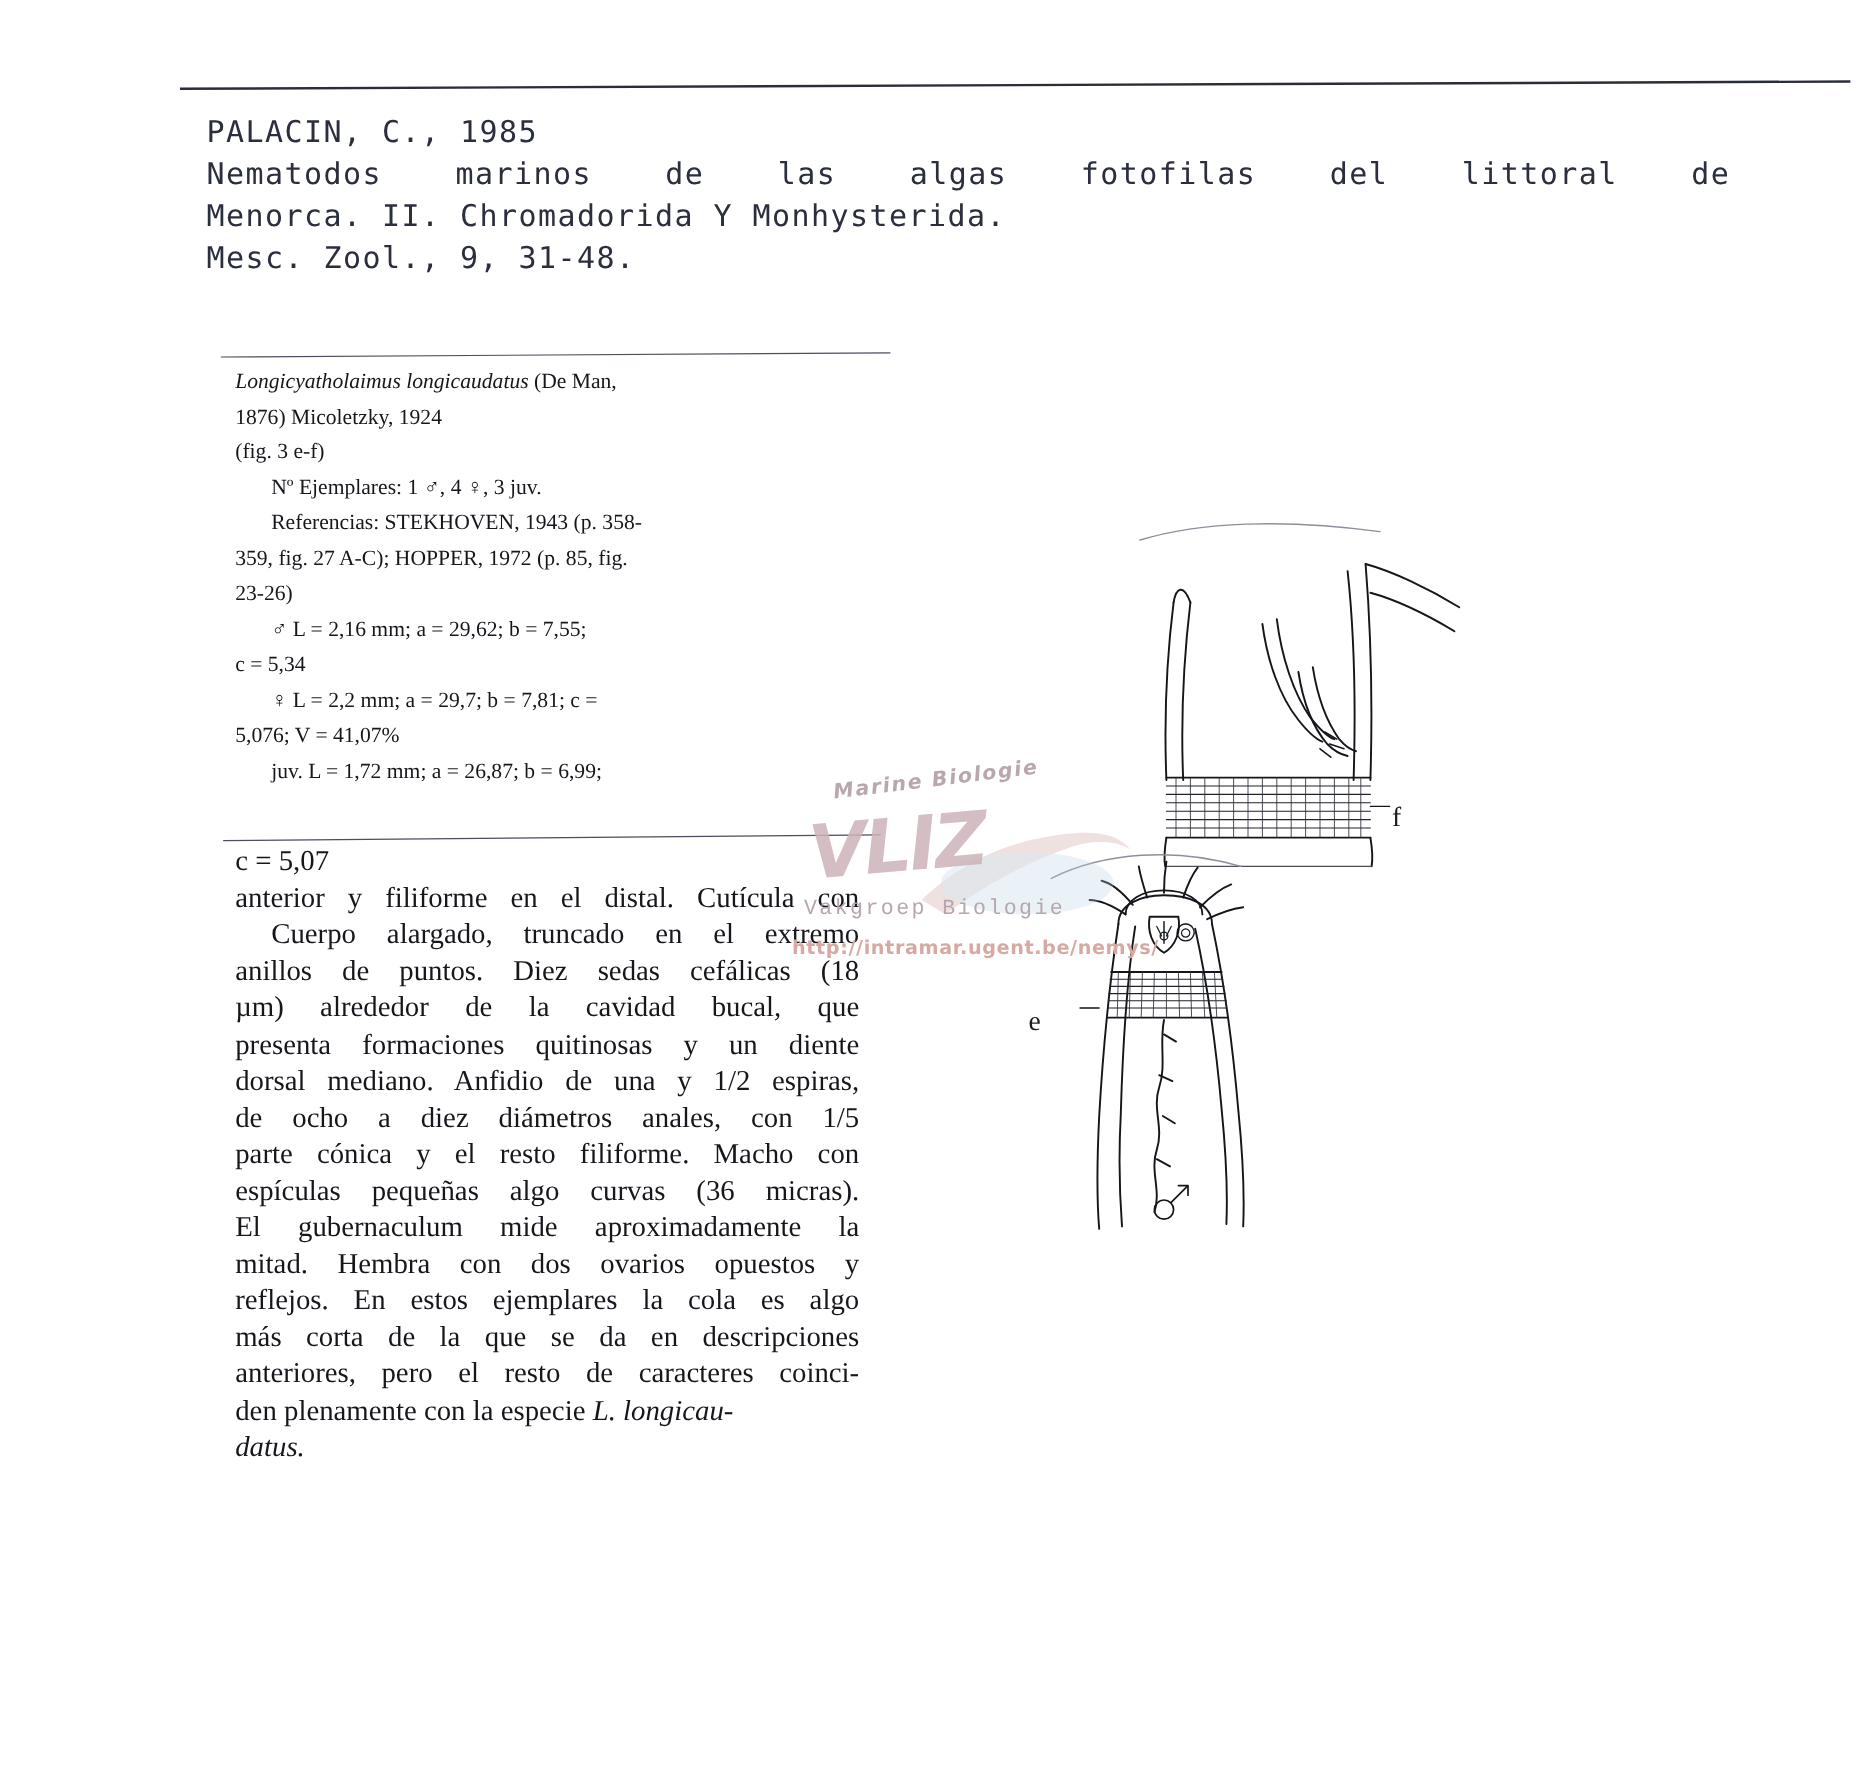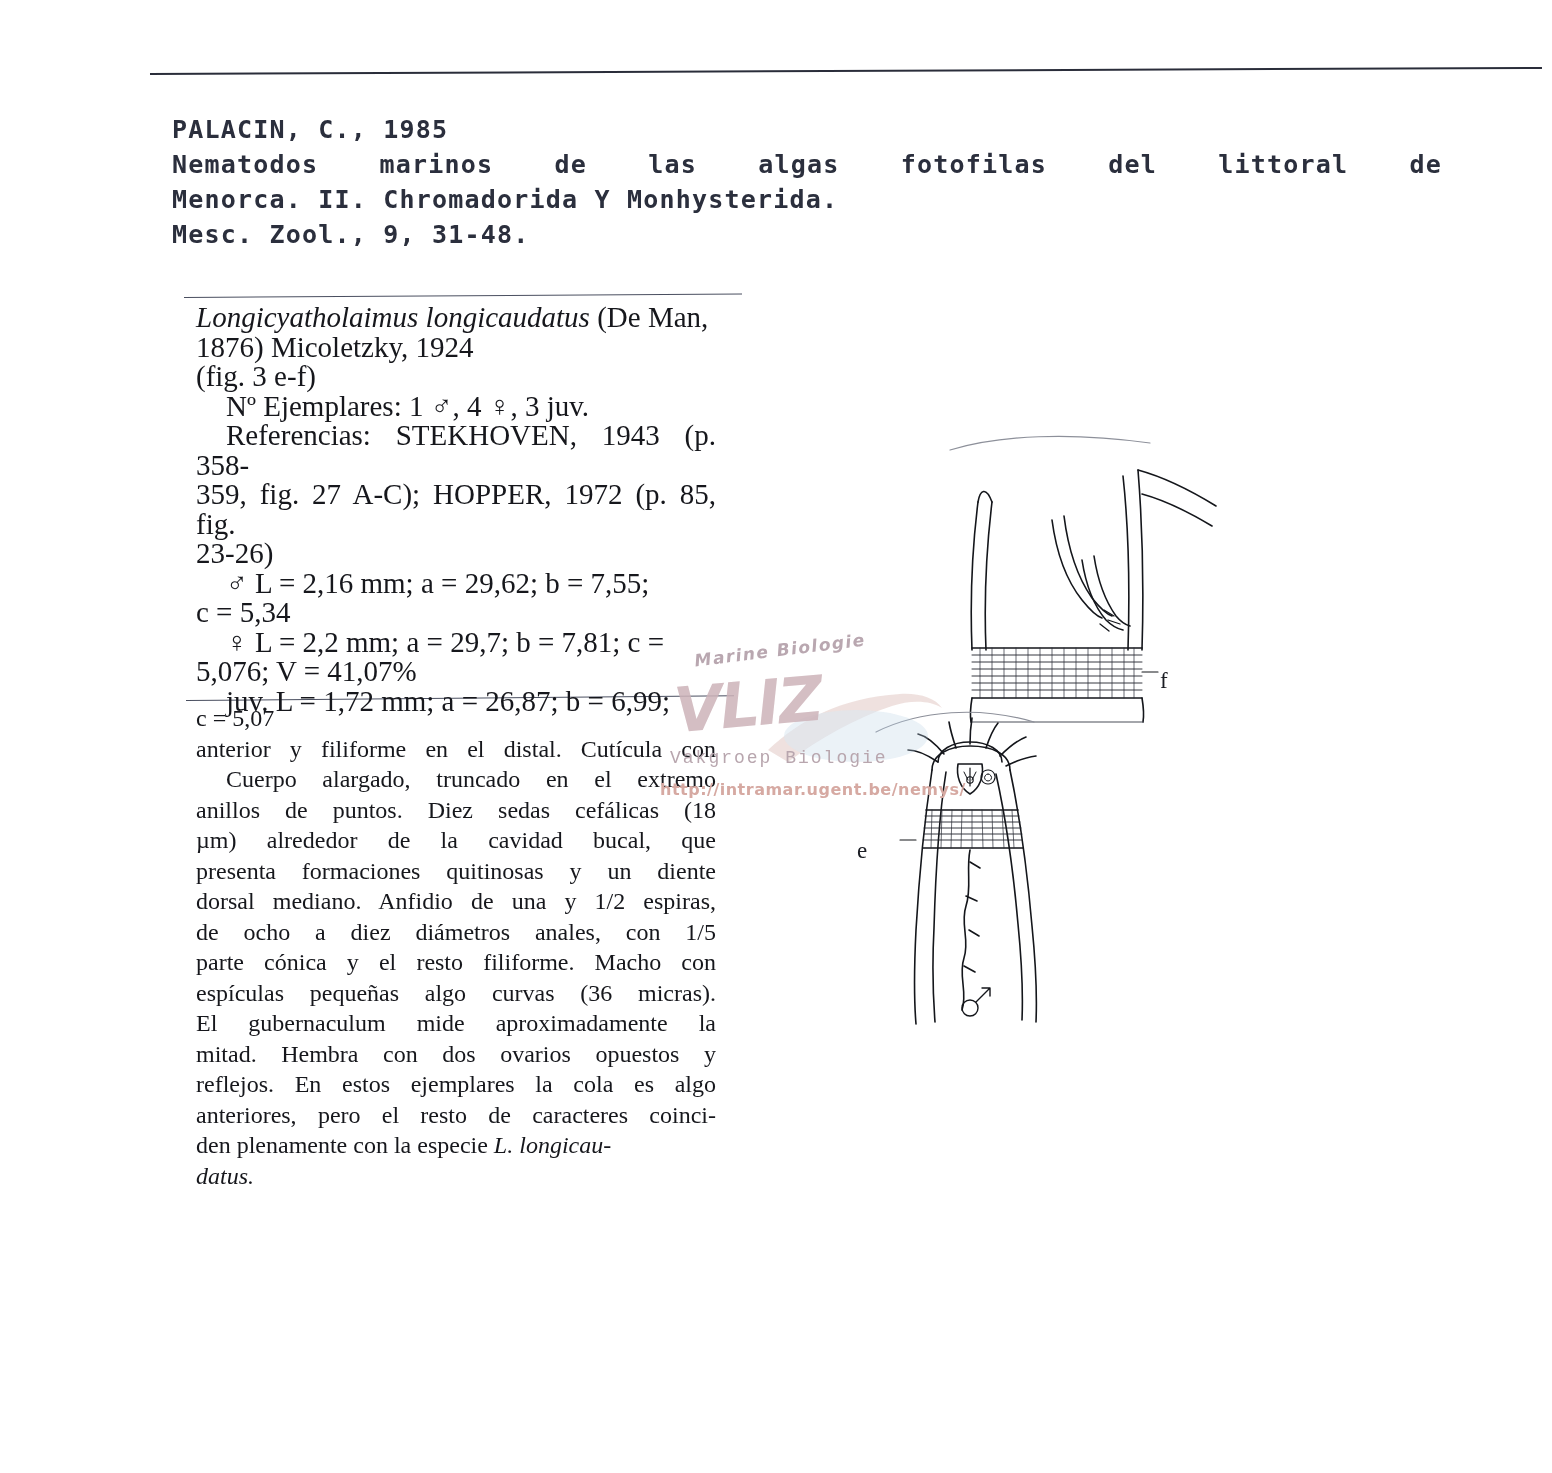--- a/index.html
+++ b/index.html
@@ -25,29 +25,28 @@
     height: 0;
     border-top: 2px solid #2a2d3a;
     transform: rotate(-0.25deg);
     transform-origin: left center;
   }
 
   
   .header {
     position: absolute;
     left: 172px;
-    top: 112px;
+    top: 92px;
     width: 1290px;
     font-family: "DejaVu Sans Mono", monospace;
     font-size: 25px;
     line-height: 35px;
     letter-spacing: 1.2px;
     color: #2b2f3d;
     white-space: nowrap;
-    font-weight: bold;
   }
   .header .line2 {
     display: flex;
     justify-content: space-between;
     width: 1270px;
     align-items: center;
   }
 
   
   .rule {
@@ -68,21 +67,21 @@
     width: 548px;
     transform: rotate(-0.5deg);
     transform-origin: left center;
   }
 
   
   .col {
     position: absolute;
     left: 196px;
     width: 520px;
-    font-size: 29px;
+    font-size: 18px;
     line-height: 29.5px;
     color: #16171c;
   }
   .col-a { top: 303px; }
   .col-b { top: 703px; }
 
   .ital { font-style: italic; }
   .sc {
     font-variant: small-caps;
   }
@@ -238,20 +237,21 @@
   <p class="just">anillos de puntos. Diez sedas cefálicas (18</p>
   <p class="just">µm) alrededor de la cavidad bucal, que</p>
   <p class="just">presenta formaciones quitinosas y un diente</p>
   <p class="just">dorsal mediano. Anfidio de una y 1/2 espiras,</p>
   <p class="just">de ocho a diez diámetros anales, con 1/5</p>
   <p class="just">parte cónica y el resto filiforme. Macho con</p>
   <p class="just">espículas pequeñas algo curvas (36 micras).</p>
   <p class="just">El gubernaculum mide aproximadamente la</p>
   <p class="just">mitad. Hembra con dos ovarios opuestos y</p>
   <p class="just">reflejos. En estos ejemplares la cola es algo</p>
+  <p class="just">más corta de la que se da en descripciones</p>
   <p class="just">anteriores, pero el resto de caracteres coinci-</p>
   <p class="para">
     <span>den plenamente con la especie </span><span class="ital">L. longicau-</span>
   </p>
   <p class="para ital">datus.</p>
 </div>
 
 <div class="figure">
   <svg width="560" height="640" viewBox="0 0 560 640">
     <g fill="none" stroke="#14161b" stroke-width="1.6" stroke-linecap="round" stroke-linejoin="round">

